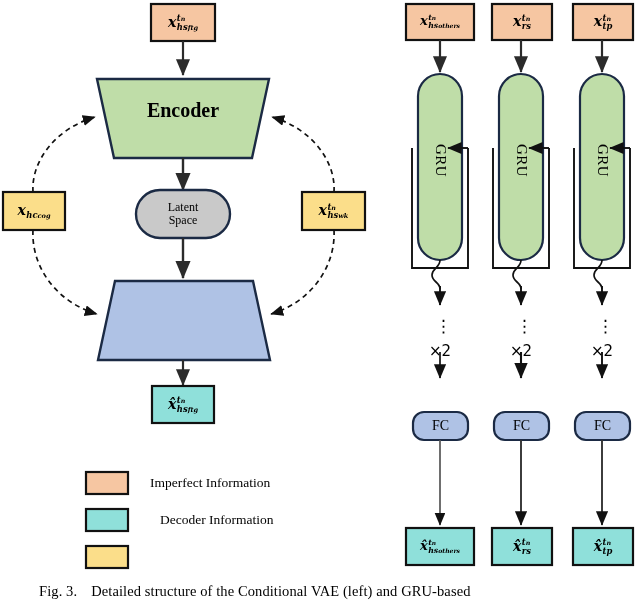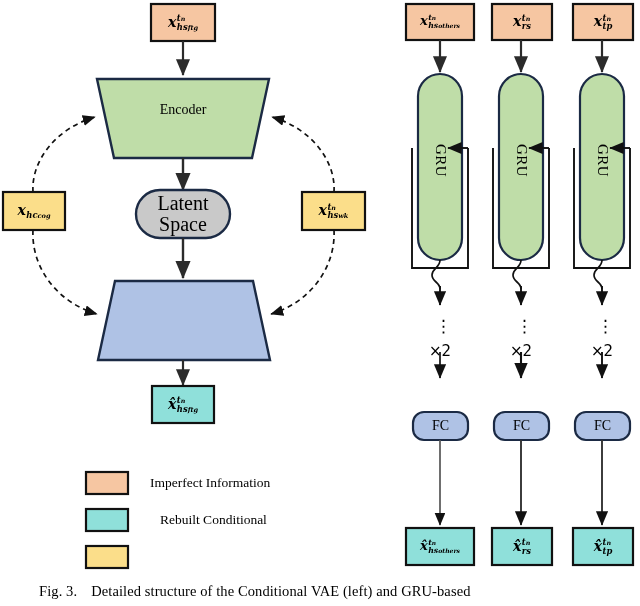--- a/index.html
+++ b/index.html
@@ -128,25 +128,25 @@
 
   <div class="lbl mathbox" style="left:151px;top:4px;width:64px;height:37px;font-size:14px;">
     <span class="m">
       <span class="base">x</span><span class="stack">
           <span class="r1"><i>t</i><span style="font-size:.75em">n</span></span>
           <span class="r2"><b>hs</b><span style="font-size:.78em;font-style:italic">ftg</span></span>
         </span>
     </span>
   </div>
 
-  <div class="lbl shape-text" style="left:97px;top:92px;width:172px;height:36px;font-size:14px;">
+  <div class="lbl shape-text" style="left:97px;top:92px;width:172px;height:36px;font-size:20px;font-weight:bold;">
     <span>Encoder</span>
   </div>
 
-  <div class="lbl shape-text" style="left:136px;top:190px;width:94px;height:48px;font-size:20px;flex-direction:column;">
+  <div class="lbl shape-text" style="left:136px;top:190px;width:94px;height:48px;font-size:12px;flex-direction:column;">
     <span>Latent</span>
     <span>Space</span>
   </div>
 
 
   <div class="lbl mathbox" style="left:152px;top:386px;width:62px;height:37px;font-size:14px;">
     <span class="m">
       <span class="base">x̂</span><span class="stack">
           <span class="r1"><i>t</i><span style="font-size:.75em">n</span></span>
           <span class="r2"><b>hs</b><span style="font-size:.78em;font-style:italic">ftg</span></span>
@@ -250,20 +250,20 @@
           <span class="r1"><i>t</i><span style="font-size:.75em">n</span></span>
           <span class="r2"><b>tp</b><span style="font-size:.78em;font-style:italic"></span></span>
         </span>
     </span>
   </div>
 
   <div class="lbl legend-text" style="left:150px;top:471px;width:190px;height:24px;justify-content:flex-start;">
     <span>Imperfect Information</span>
   </div>
   <div class="lbl legend-text" style="left:160px;top:508px;width:190px;height:24px;justify-content:flex-start;">
-    <span>Rebuilt Conditional</span>
+    <span>Decoder Information</span>
   </div>
 
   <div class="caption">
     <span class="cap-fig">Fig. 3.</span><span>Detailed structure of the Conditional VAE (left) and GRU-based</span>
   </div>
 
 </div>
 
 </body></html>

